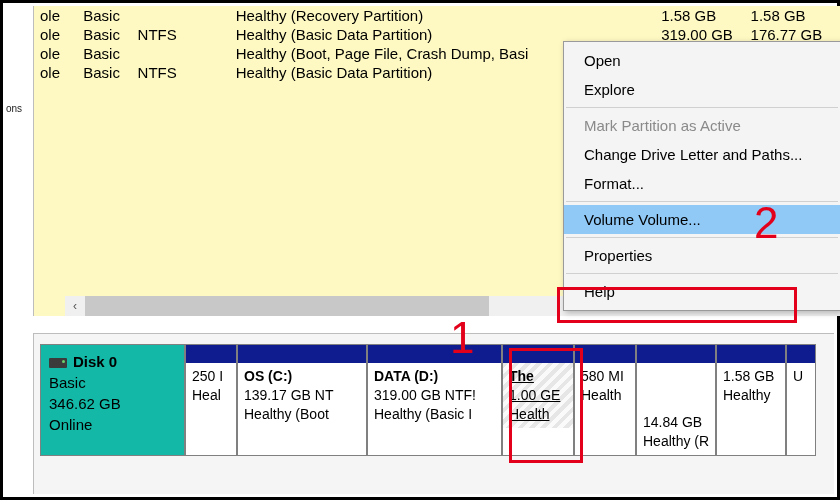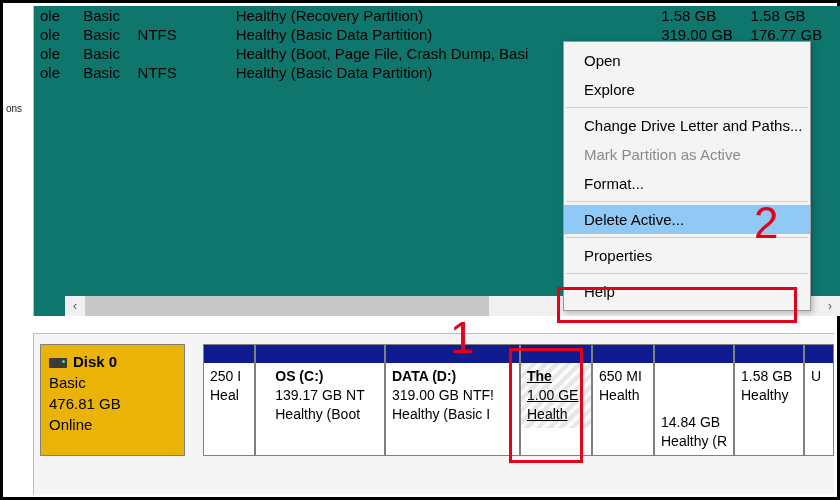--- a/index.html
+++ b/index.html
@@ -30,21 +30,21 @@
   .volume-list {
     position: absolute;
     left: 30px;
     top: 3px;
     width: 807px;
     height: 310px;
     border-left: 1px solid #bdbdbd;
     border-top: none;
     overflow: hidden;
     font-size: 15px;
-    background: #0f766e;
+    background: #fef9c3;
   }
   .volume-list table {
     border-collapse: collapse;
     width: 100%;
   }
   .volume-list td {
     padding: 1px 0;
     white-space: nowrap;
   }
   .col-layout { width: 50px; padding-left: 6px !important;}
@@ -96,21 +96,21 @@
     border-left: 1px solid #bdbdbd;
     background: #f5f5f5;
     padding: 10px 0 0 6px;
     display: flex;
     align-items: flex-start;
     overflow: hidden;
   }
   .disk-header-box {
     width: 145px;
     height: 112px;
-    background: #eab308;
+    background: #14b8a6;
     border: 1px solid #808080;
     padding: 6px 8px;
     font-size: 15px;
     line-height: 1.4;
     position: relative;
   }
   .disk-header-box .disk-icon {
     width: 18px; height: 10px;
     background: #3b3b3b;
     display: inline-block;
@@ -125,21 +125,20 @@
     right:2px; top:2px;
     width:3px; height:3px;
     background:#6cd06c;
     border-radius:50%;
   }
   .disk-header-box .disk-title { font-weight: bold; }
   .partition-strip {
     height: 112px;
     display: flex;
     align-items: stretch;
-    margin-left: 18px;
     background: #fff;
   }
   .partition-strip .bar {
     height: 18px;
     background: #0f1c8f;
   }
   .part {
     border: 1px solid #808080;
     display: flex;
     flex-direction: column;
@@ -156,33 +155,33 @@
   .part .p-label { font-weight: bold; }
   .part.hatched .body {
     background-image: repeating-linear-gradient(
       135deg,
       #e6e6e6 0, #e6e6e6 4px,
       #fafafa 4px, #fafafa 8px
     );
     text-decoration: underline;
   }
   .p1 { width: 52px; }
-  .p2 { width: 130px; align-items: center; }
+  .p2 { width: 130px; }
   .p3 { width: 135px; }
   .p4 { width: 72px; }
   .p5 { width: 62px; }
   .p6 { width: 80px; justify-content: space-between; }
   .p7 { width: 70px; }
   .p8 { width: 30px; }
 
   .context-menu {
     position: absolute;
     left: 560px;
     top: 38px;
-    width: 248px;
+    width: 278px;
     background: #f4f4f4;
     border: 1px solid #9a9a9a;
     box-shadow: 2px 2px 6px rgba(0,0,0,0.25);
     font-size: 15px;
     padding: 4px 0;
   }
   .context-menu .item {
     padding: 6px 20px;
     white-space: nowrap;
     color: #000;
@@ -275,21 +274,21 @@
         <div class="scroll-thumb"></div>
       </div>
       <div class="scroll-arrow">›</div>
     </div>
   </div>
 
   <div class="graphical-panel">
     <div class="disk-header-box">
       <div><span class="disk-icon"></span><span class="disk-title">Disk 0</span></div>
       <div>Basic</div>
-      <div>476.81 GB</div>
+      <div>346.62 GB</div>
       <div>Online</div>
     </div>
     <div class="partition-strip" id="part-strip">
         <div class="part p1">
     <div class="bar"></div>
     <div class="body">
       <div class="p-label"></div>
       <div>250 I</div>
       <div>Heal</div>
     </div>
@@ -315,21 +314,21 @@
     <div class="body">
       <div class="p-label">The</div>
       <div>1.00 GE</div>
       <div>Health</div>
     </div>
         </div>
         <div class="part p5">
     <div class="bar"></div>
     <div class="body">
       <div class="p-label"></div>
-      <div>650 MI</div>
+      <div>580 MI</div>
       <div>Health</div>
     </div>
         </div>
         <div class="part p6">
     <div class="bar"></div>
     <div class="body">
       <div class="p-label"></div>
       <div>14.84 GB</div>
       <div>Healthy (R</div>
     </div>
@@ -350,25 +349,25 @@
       <div>U</div>
     </div>
         </div>
       </div>
   </div>
 
   <div class="context-menu">
     <div class="item">Open</div>
     <div class="item">Explore</div>
     <div class="sep"></div>
+    <div class="item disabled">Mark Partition as Active</div>
     <div class="item">Change Drive Letter and Paths...</div>
-    <div class="item disabled">Mark Partition as Active</div>
     <div class="item">Format...</div>
     <div class="sep"></div>
-    <div class="item highlight">Delete Active...</div>
+    <div class="item highlight">Volume Volume...</div>
     <div class="sep"></div>
     <div class="item">Properties</div>
     <div class="sep"></div>
     <div class="item">Help</div>
   </div>
 
   <div class="red-box red-box-1"></div>
   <div class="red-box red-box-2"></div>
   <div class="anno anno-1">1</div>
   <div class="anno anno-2">2</div>

